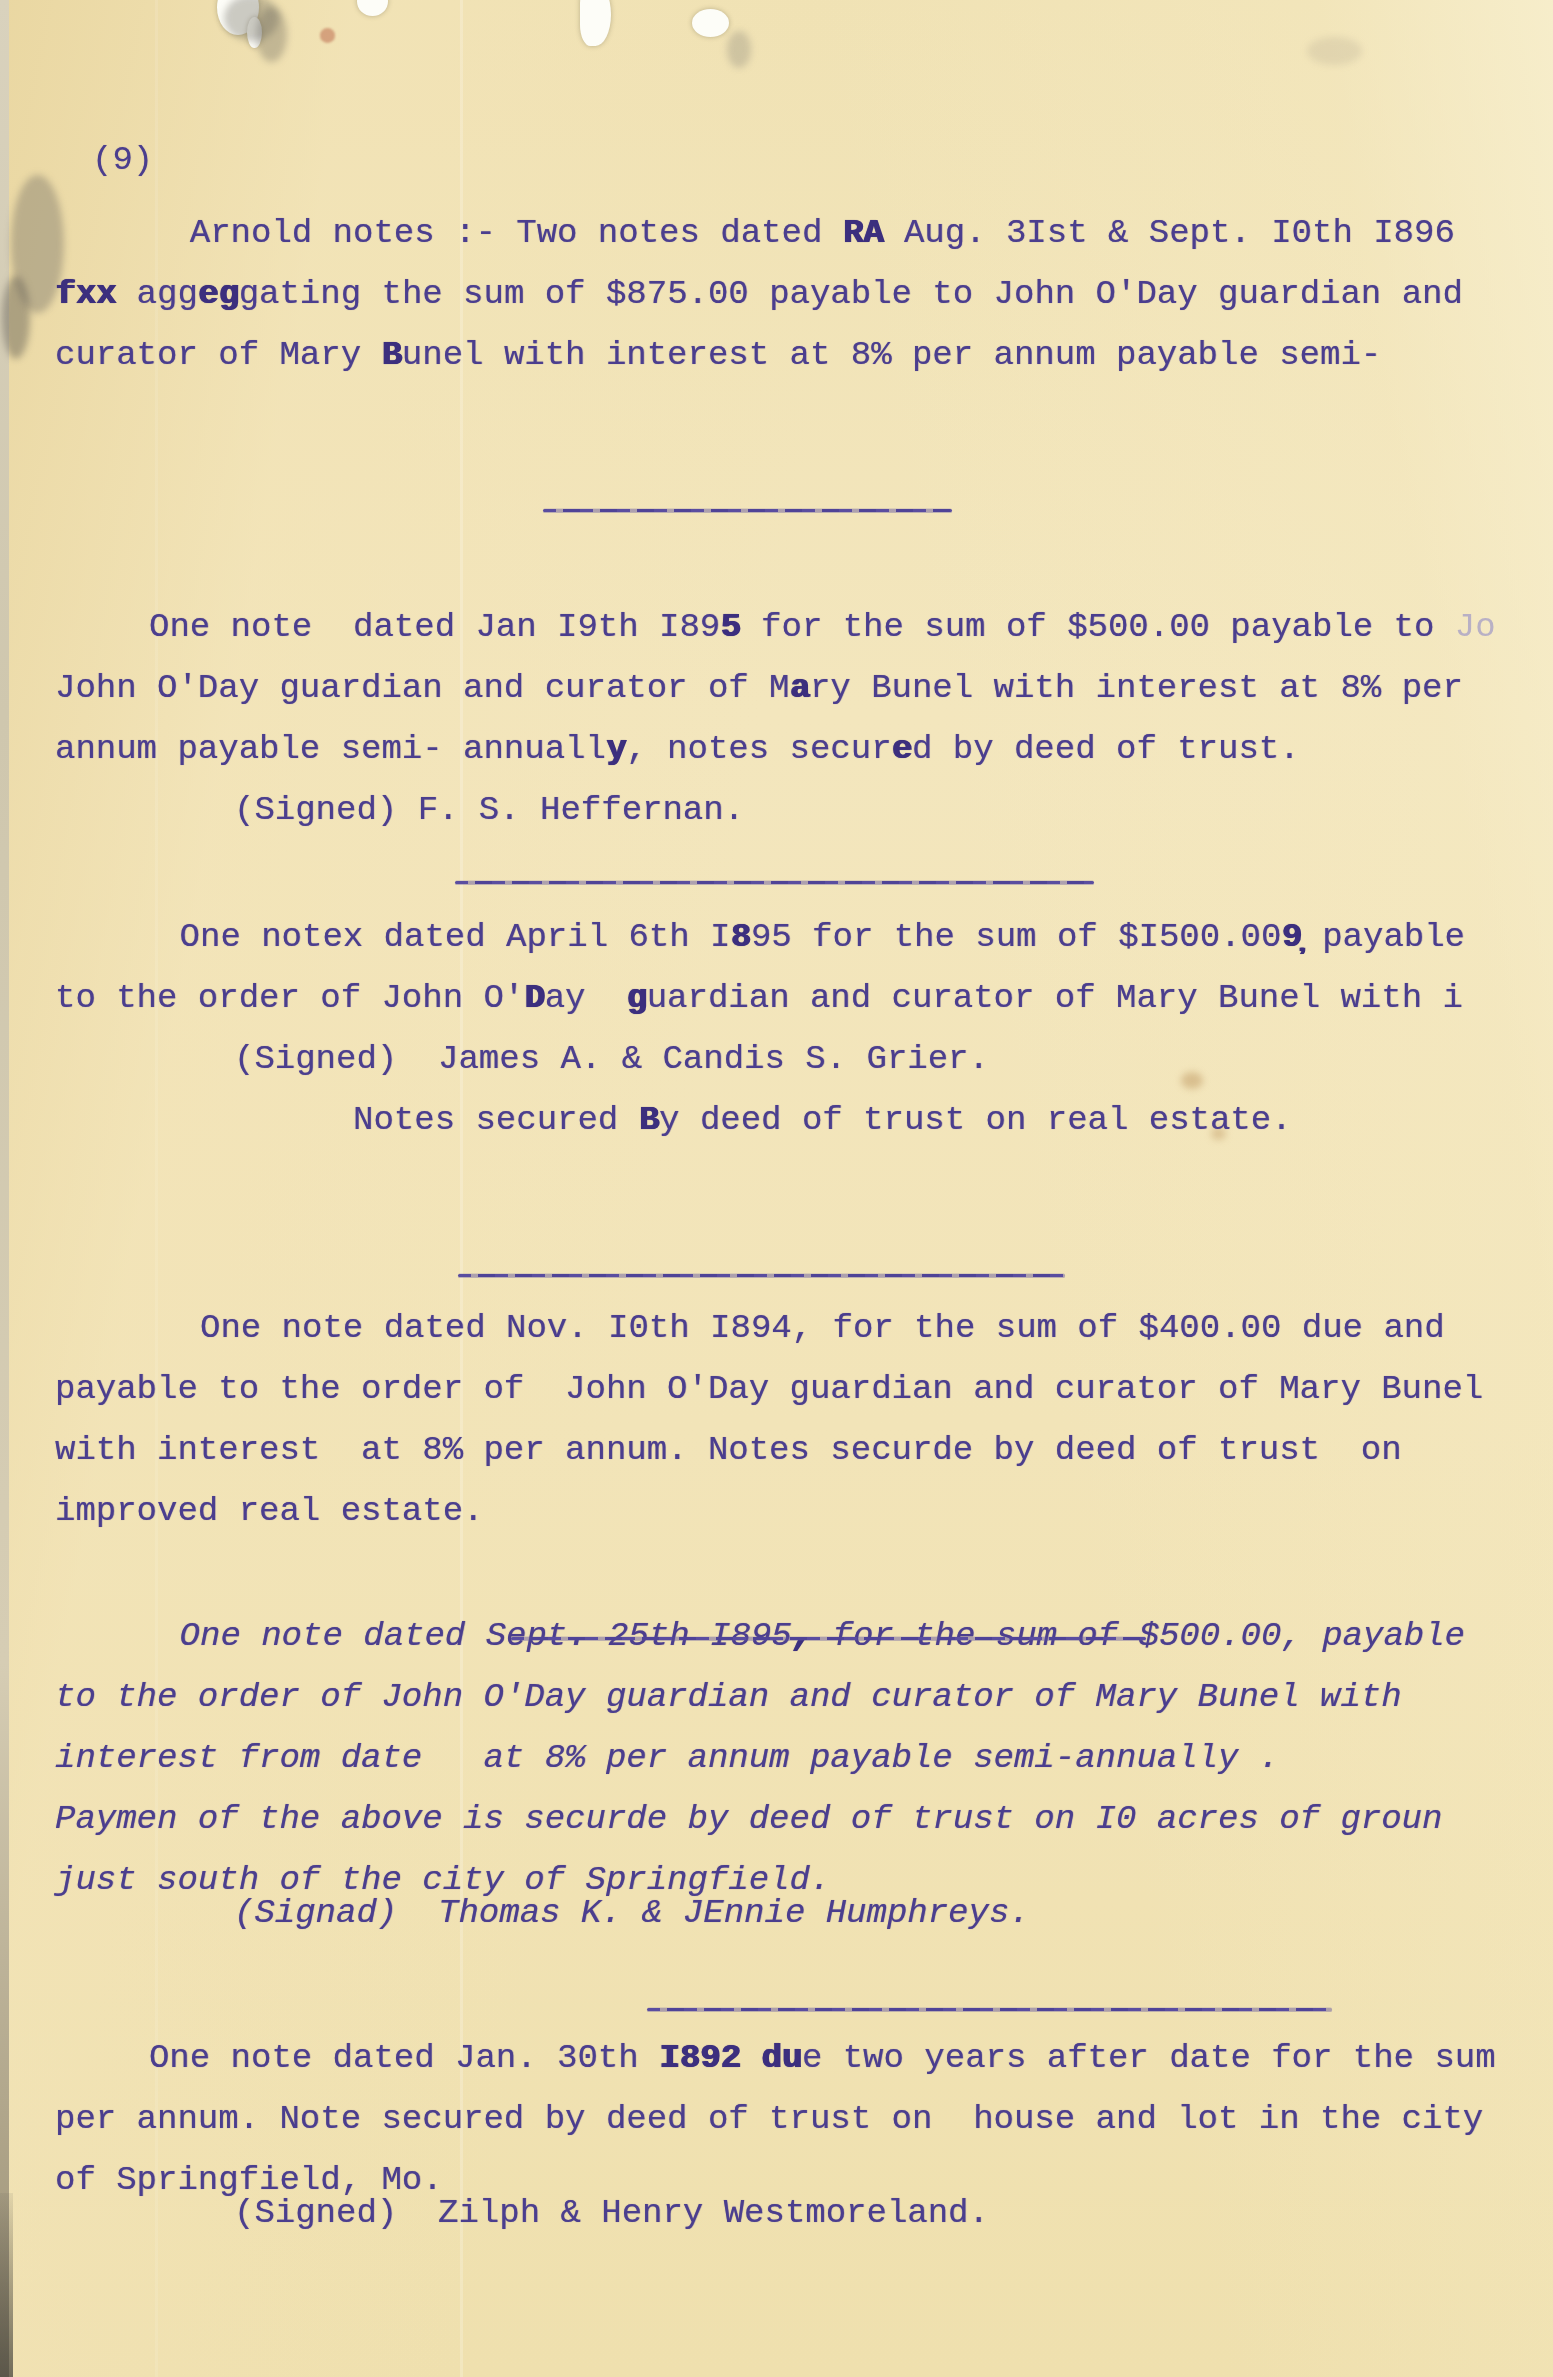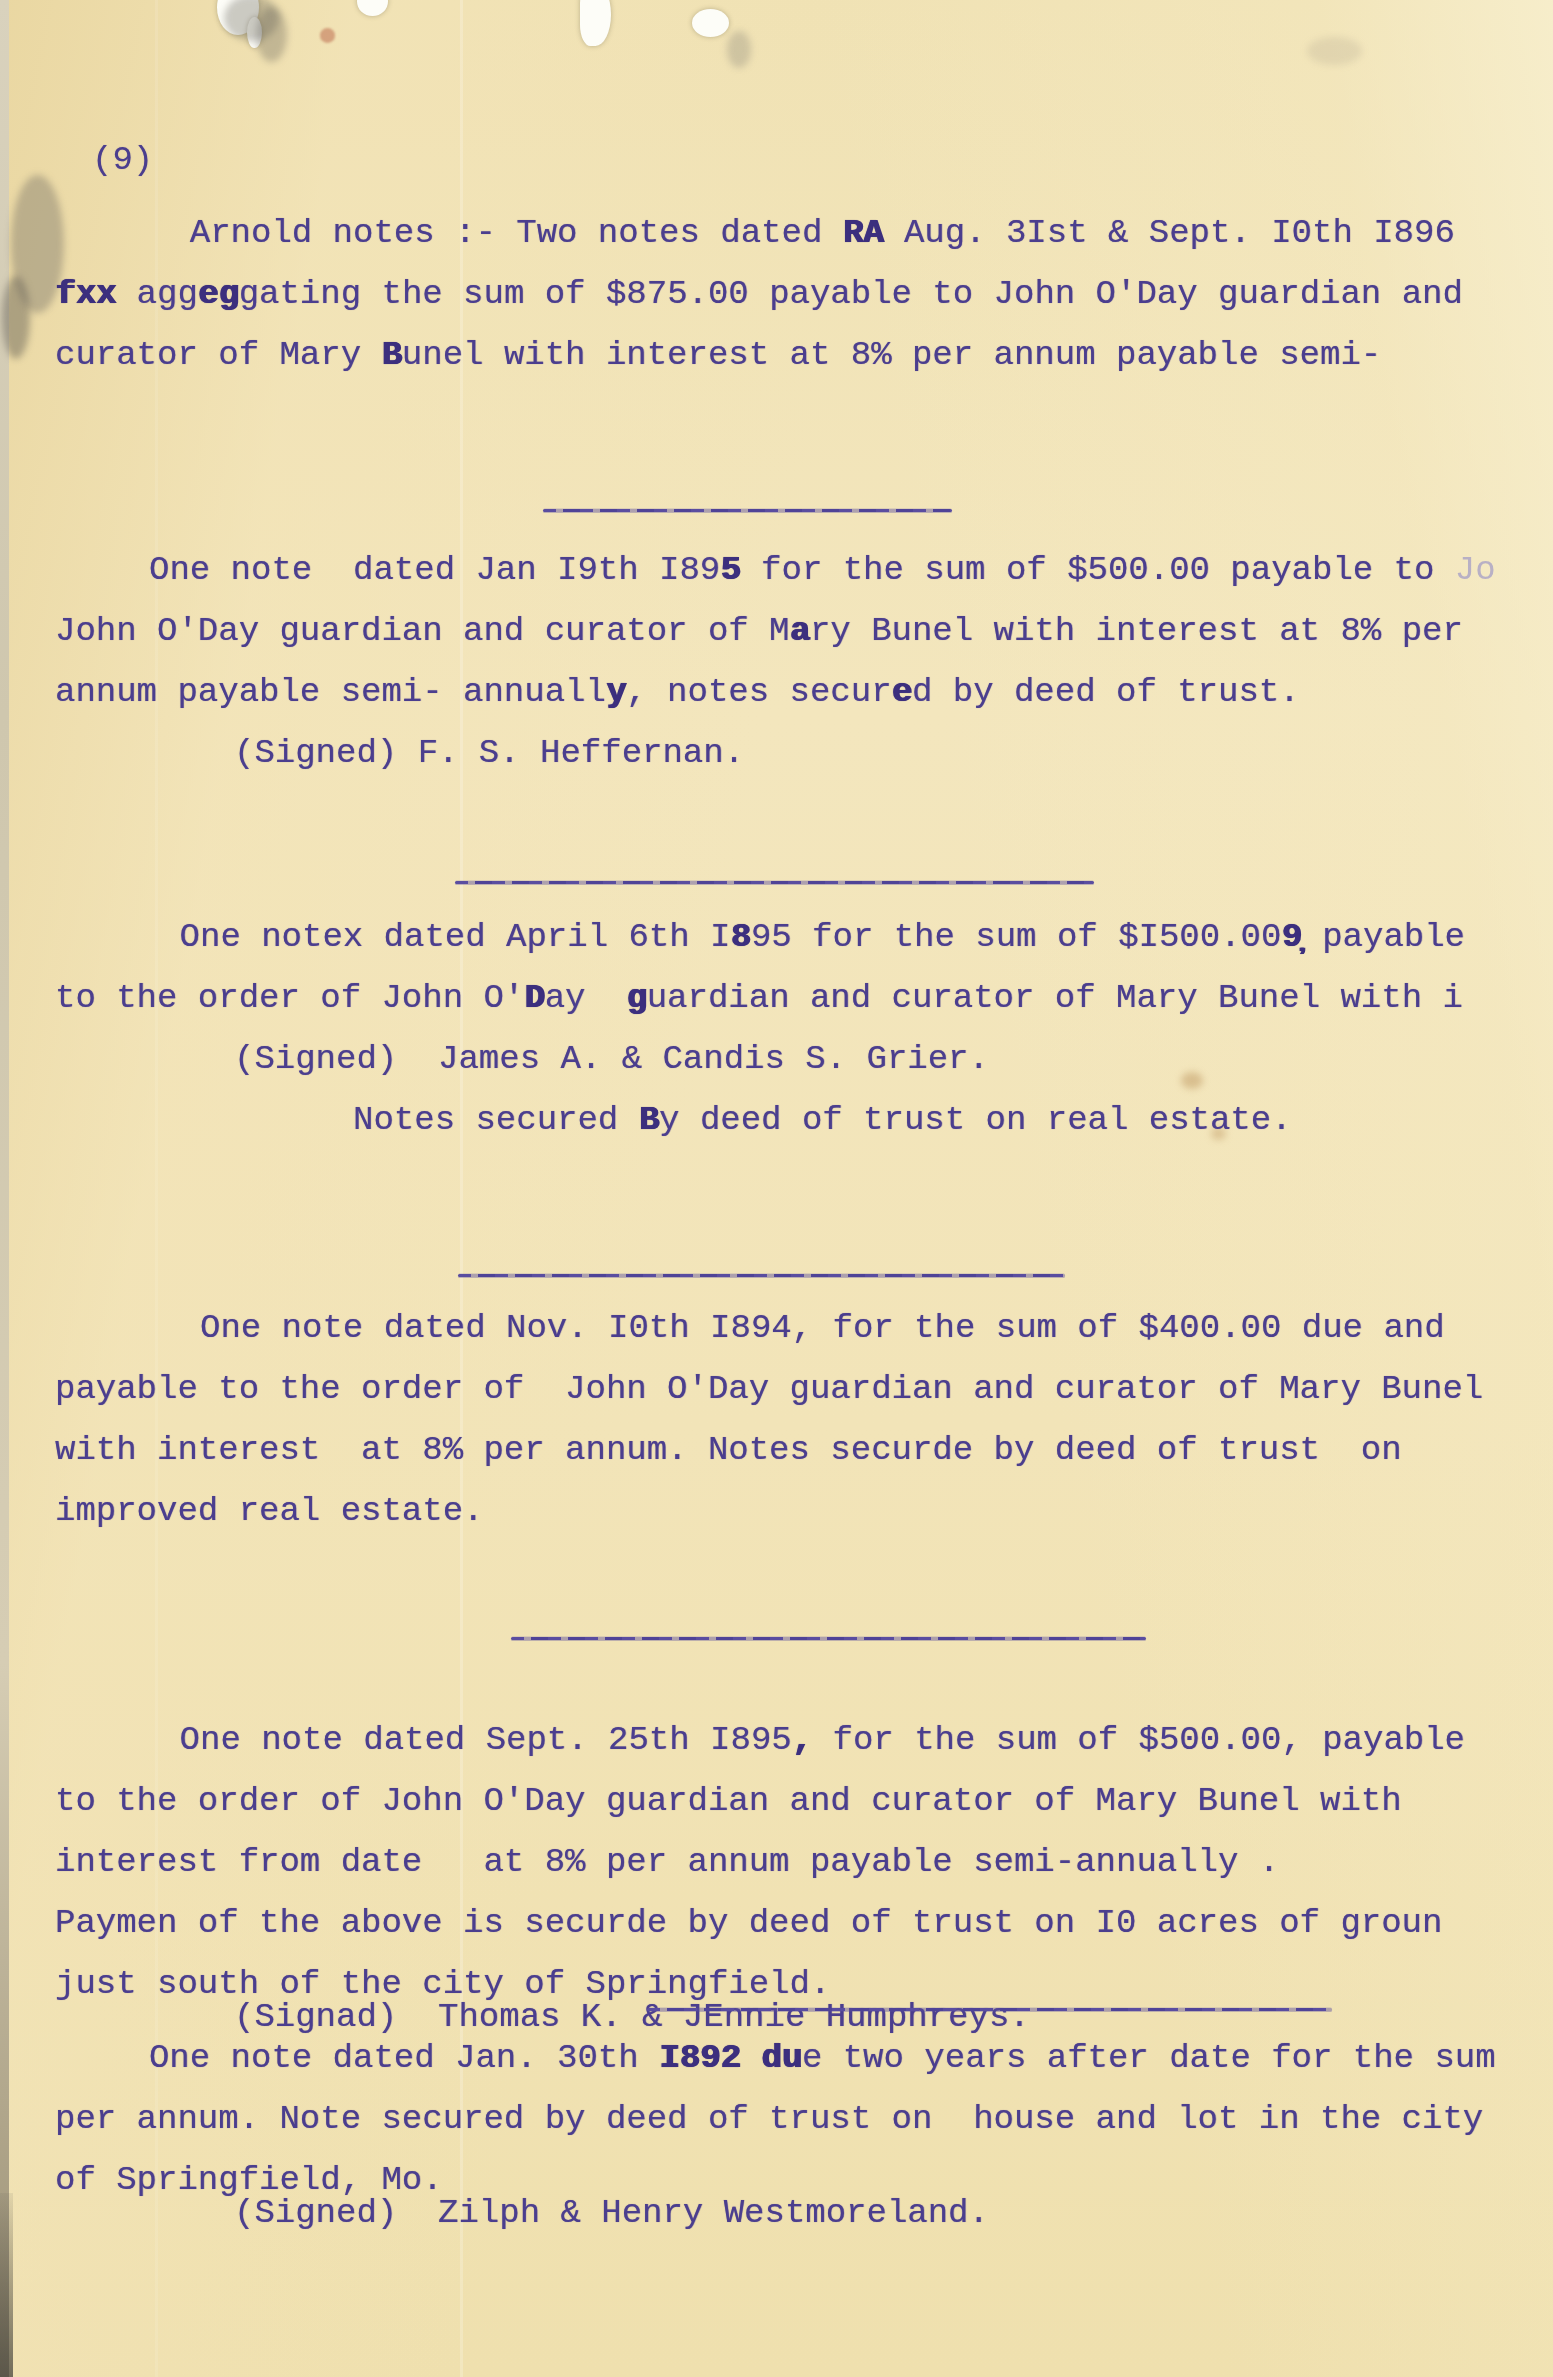--- a/index.html
+++ b/index.html
@@ -79,39 +79,39 @@
   <div class="smudge" style="left:1211px;top:1127px;width:14.7px;height:13px;background:rgba(170,120,60,.3);"></div>
 
   <div id="page-number">(9)</div>
 
   <div id="doc-body">
       <div class="sec" style="top: 203px;">
         <div class="tline ind1"><span class="seg">Arnold notes :- Two notes dated </span><span class="seg o">RA</span><span class="seg"> Aug. 3Ist &amp; Sept. I0th I896</span></div>
         <div class="tline"><span class="seg o">fxx</span><span class="seg"> agg</span><span class="seg o">eg</span><span class="seg">gating the sum of $875.00 payable to John O'Day guardian and</span></div>
         <div class="tline"><span class="seg">curator of Mary </span><span class="seg o">B</span><span class="seg">unel with interest at 8% per annum payable semi-</span></div>
       </div>
-      <div class="sec" style="top: 540px; font-family: Liberation Mono, monospace;">
+      <div class="sec" style="top: 597px; font-family: Liberation Mono, monospace;">
         <div class="tline ind1"><span class="seg">One note  dated Jan I9th I89</span><span class="seg o">5</span><span class="seg"> for the sum of $500.00 payable to </span><span class="seg f">Jo</span></div>
         <div class="tline"><span class="seg">John O'Day guardian and curator of M</span><span class="seg o">a</span><span class="seg">ry Bunel with interest at 8% per</span></div>
         <div class="tline"><span class="seg">annum payable semi- annuall</span><span class="seg o">y</span><span class="seg">, notes secur</span><span class="seg o">e</span><span class="seg">d by deed of trust.</span></div>
         <div class="tline ind2"><span class="seg">(Signed) F. S. Heffernan.</span></div>
       </div>
       <div class="sec" style="top: 907px;">
         <div class="tline ind1"><span class="seg">One notex dated April 6th I</span><span class="seg o">8</span><span class="seg">95 for the sum of $I500.00</span><span class="seg o">9̦</span><span class="seg"> payable</span></div>
         <div class="tline"><span class="seg">to the order of John O'</span><span class="seg o">D</span><span class="seg">ay  </span><span class="seg o">g</span><span class="seg">uardian and curator of Mary Bunel with i</span></div>
         <div class="tline ind2"><span class="seg">(Signed)  James A. &amp; Candis S. Grier.</span></div>
         <div class="tline ind1"><span class="seg">Notes secured </span><span class="seg o">B</span><span class="seg">y deed of trust on real estate.</span></div>
       </div>
       <div class="sec" style="top: 1298px;">
         <div class="tline ind1"><span class="seg">One note dated Nov. I0th I894, for the sum of $400.00 due and</span></div>
         <div class="tline"><span class="seg">payable to the order of  John O'Day guardian and curator of Mary Bunel</span></div>
         <div class="tline"><span class="seg">with interest  at 8% per annum. Notes securde by deed of trust  on</span></div>
         <div class="tline"><span class="seg">improved real estate.</span></div>
       </div>
-      <div class="sec" style="top: 1710px;">
+      <div class="sec" style="top: 1606px; font-style: italic;">
         <div class="tline ind1"><span class="seg">One note dated Sept. 25th I895</span><span class="seg o">,</span><span class="seg"> for the sum of $500.00, payable</span></div>
         <div class="tline"><span class="seg">to the order of John O'Day guardian and curator of Mary Bunel with</span></div>
         <div class="tline"><span class="seg">interest from date   at 8% per annum payable semi-annually .</span></div>
         <div class="tline"><span class="seg">Paymen of the above is securde by deed of trust on I0 acres of groun</span></div>
         <div class="tline"><span class="seg">just south of the city of Springfield.</span></div>
         <div class="tline ind2 tight"><span class="seg">(Signad)  Thomas K. &amp; JEnnie Humphreys.</span></div>
       </div>
       <div class="sec" style="top: 2028px;">
         <div class="tline ind1"><span class="seg">One note dated Jan. 30th </span><span class="seg o">I892</span><span class="seg"> </span><span class="seg o">du</span><span class="seg">e two years after date for the sum</span></div>
         <div class="tline"><span class="seg">per annum. Note secured by deed of trust on  house and lot in the city</span></div>

